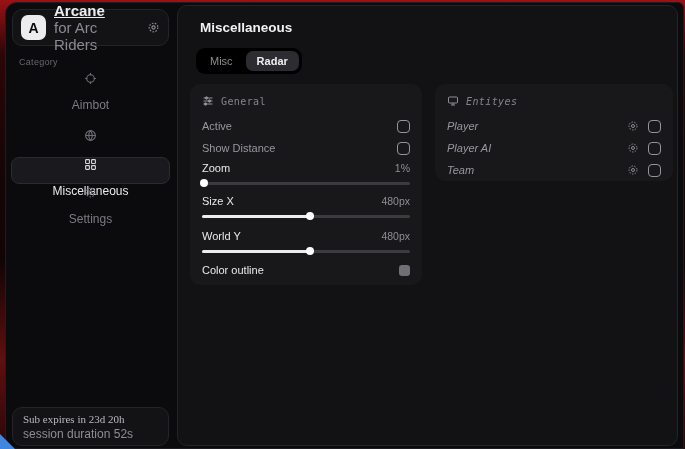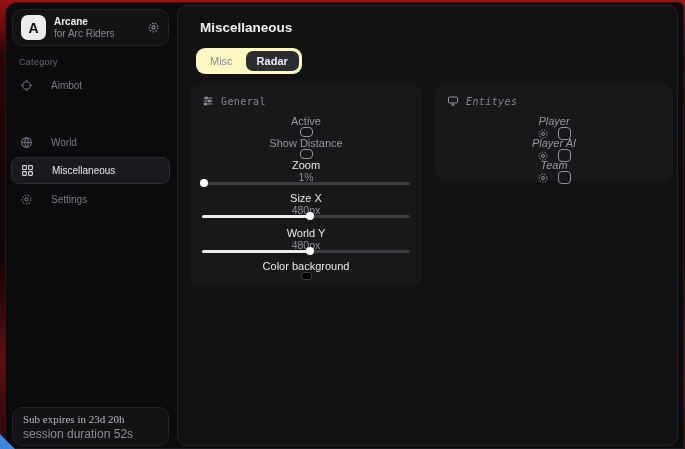--- a/index.html
+++ b/index.html
@@ -21,66 +21,66 @@
   .app-header{
     position:absolute;left:6px;top:6px;width:157px;height:37px;
     display:flex;align-items:center;padding:0 8px;gap:8px;
   }
   .logo{
     width:25px;height:25px;border-radius:7px;background:#ececee;color:#0a0a0a;
     display:flex;align-items:center;justify-content:center;
     font-weight:bold;font-size:14px;flex:0 0 auto;
   }
   .app-titles{flex:1;min-width:0;line-height:1.15;}
-  .app-name{font-size:10px;font-weight:bold;color:#ededf0;}
-  .app-sub{font-size:10px;color:#8a8a92;}
+  .app-name{font-size:15px;font-weight:bold;color:#ededf0;text-decoration:underline;}
+  .app-sub{font-size:15px;color:#8a8a92;}
   .icon{display:inline-flex;align-items:center;justify-content:center;color:#8e8e96;flex:0 0 auto;}
   .icon svg{display:block;}
   .category{
     position:absolute;left:13px;top:54px;font-size:9px;color:#66666e;letter-spacing:.3px;
   }
   .side-item{
     position:absolute;left:5px;width:159px;height:27px;border-radius:8px;
-    display:flex;align-items:center;gap:18px;padding:0 9px;box-sizing:border-box;
-    color:#7b7b83;font-size:10px;cursor:pointer;
+    display:flex;align-items:center;gap:13px;padding:0 9px;box-sizing:border-box;
+    color:#7b7b83;font-size:12px;cursor:pointer;flex-direction:column;
   }
   .side-item .icon{color:#6e6e77;}
   .side-item.active{
     background:#1a1a1e;border:1px solid #2b2b31;color:#e9e9ec;
   }
   .side-item.active .icon{color:#d8d8dc;}
   .sub-card{
     position:absolute;left:6px;top:404px;width:157px;height:39px;
     display:flex;flex-direction:column;justify-content:center;padding:0 10px;gap:2px;
   }
   .sub-line1{font-family:Liberation Serif, serif;font-size:11px;color:#b9b9bf;white-space:nowrap;}
   .sub-line2{font-size:12px;color:#8d8d95;white-space:nowrap;}
   
   .main{
     position:absolute;left:171px;top:2px;width:501px;height:441px;
     background:#121215;border:1px solid #242429;border-radius:10px;box-sizing:border-box;
   }
   .page-title{position:absolute;left:22px;top:14px;font-size:13.5px;font-weight:bold;color:#f1f1f3;}
   .tabs{
     position:absolute;left:18px;top:42px;display:inline-flex;align-items:center;
-    background:#fef9c3;border-radius:9px;padding:3px;gap:2px;
+    background:#000000;border-radius:9px;padding:3px;gap:2px;
   }
   .tab{font-size:11px;color:#8a8a91;padding:4px 11px;border-radius:7px;cursor:pointer;}
   .tab.active{background:#2c2c31;color:#efeff2;font-weight:600;}
   .panel{
     position:absolute;background:#18181b;border-radius:10px;box-sizing:border-box;
     padding:10px 12px;
   }
   .panel-general{left:12px;top:78px;width:232px;height:201px;}
   .panel-entities{left:257px;top:78px;width:238px;height:97px;font-style:italic;}
   .panel-head{
     display:flex;align-items:center;gap:7px;height:14px;margin-bottom:7px;
     color:#84848c;font-family:"DejaVu Sans Mono",monospace;font-size:10px;letter-spacing:.4px;
   }
-  .row{display:flex;align-items:center;justify-content:space-between;height:22px;flex-direction:column;}
+  .row{display:flex;align-items:center;justify-content:space-between;height:22px;}
   .row.small{height:20px;}
   .lbl-dim{font-size:11px;color:#97979e;}
   .lbl-bright{font-size:11px;color:#e9e9ec;font-weight:500;}
   .val{font-size:10.5px;color:#8e8e95;}
   .checkbox{
     width:13px;height:13px;border:1.5px solid #94949b;border-radius:4px;
     box-sizing:border-box;cursor:pointer;background:transparent;
   }
   .slider{position:relative;height:10px;margin:1px 0 4px 0;cursor:pointer;}
   .slider .track{position:absolute;left:0;right:0;top:4px;height:3px;border-radius:2px;background:#3b3b40;}
@@ -225,25 +225,25 @@
       <div class="row" style="height:18px;margin-top:6px">
         <span class="lbl-bright">World Y</span>
         <span class="val">480px</span>
       </div>
       <div class="slider" style="--pos: 52%;">
         <div class="track"></div>
         <div class="fill"></div>
         <div class="thumb"></div>
       </div>
 
-
       <div class="row small">
-        <span class="lbl-bright">Color background</span>
-        <span class="swatch bordered" style="background-color: rgb(0, 0, 0);"></span>
-      </div>
+        <span class="lbl-bright">Color outline</span>
+        <span class="swatch" style="background-color: rgb(111, 111, 117);"></span>
+      </div>
+
     </div>
 
     <div class="panel panel-entities">
       <div class="panel-head">
         <span class="icon">
           <svg width="12" height="12" viewBox="0 0 24 24" fill="none" stroke="currentColor" stroke-width="2">
             <rect x="3" y="4" width="18" height="12" rx="2"></rect>
               <path d="M8 20h8M12 16v4"></path>
           </svg>
         </span>

